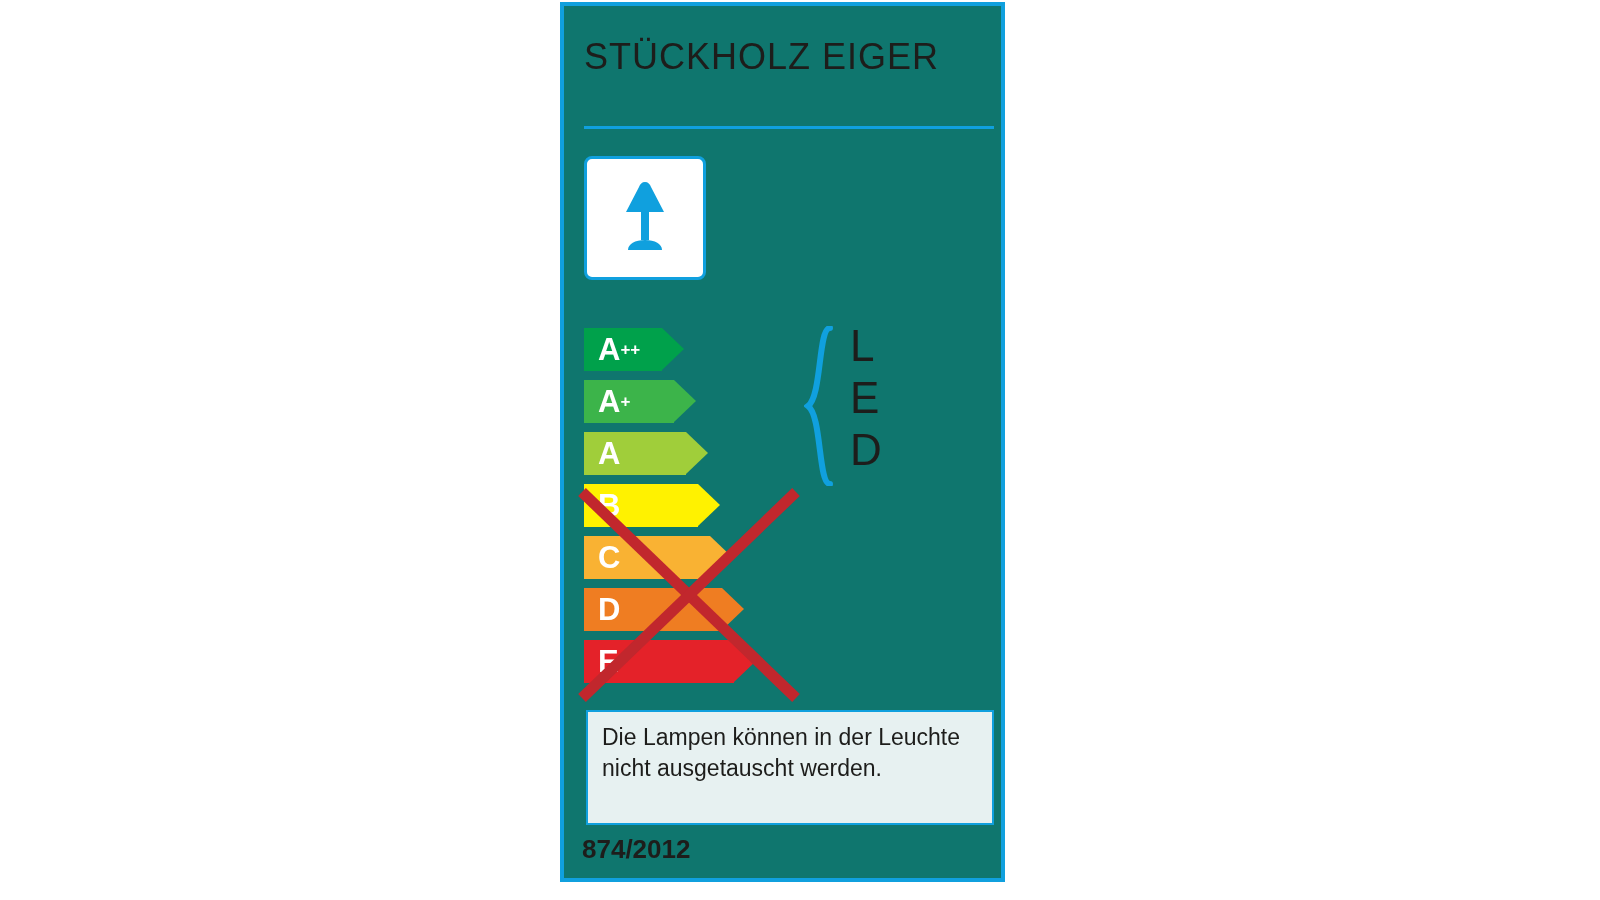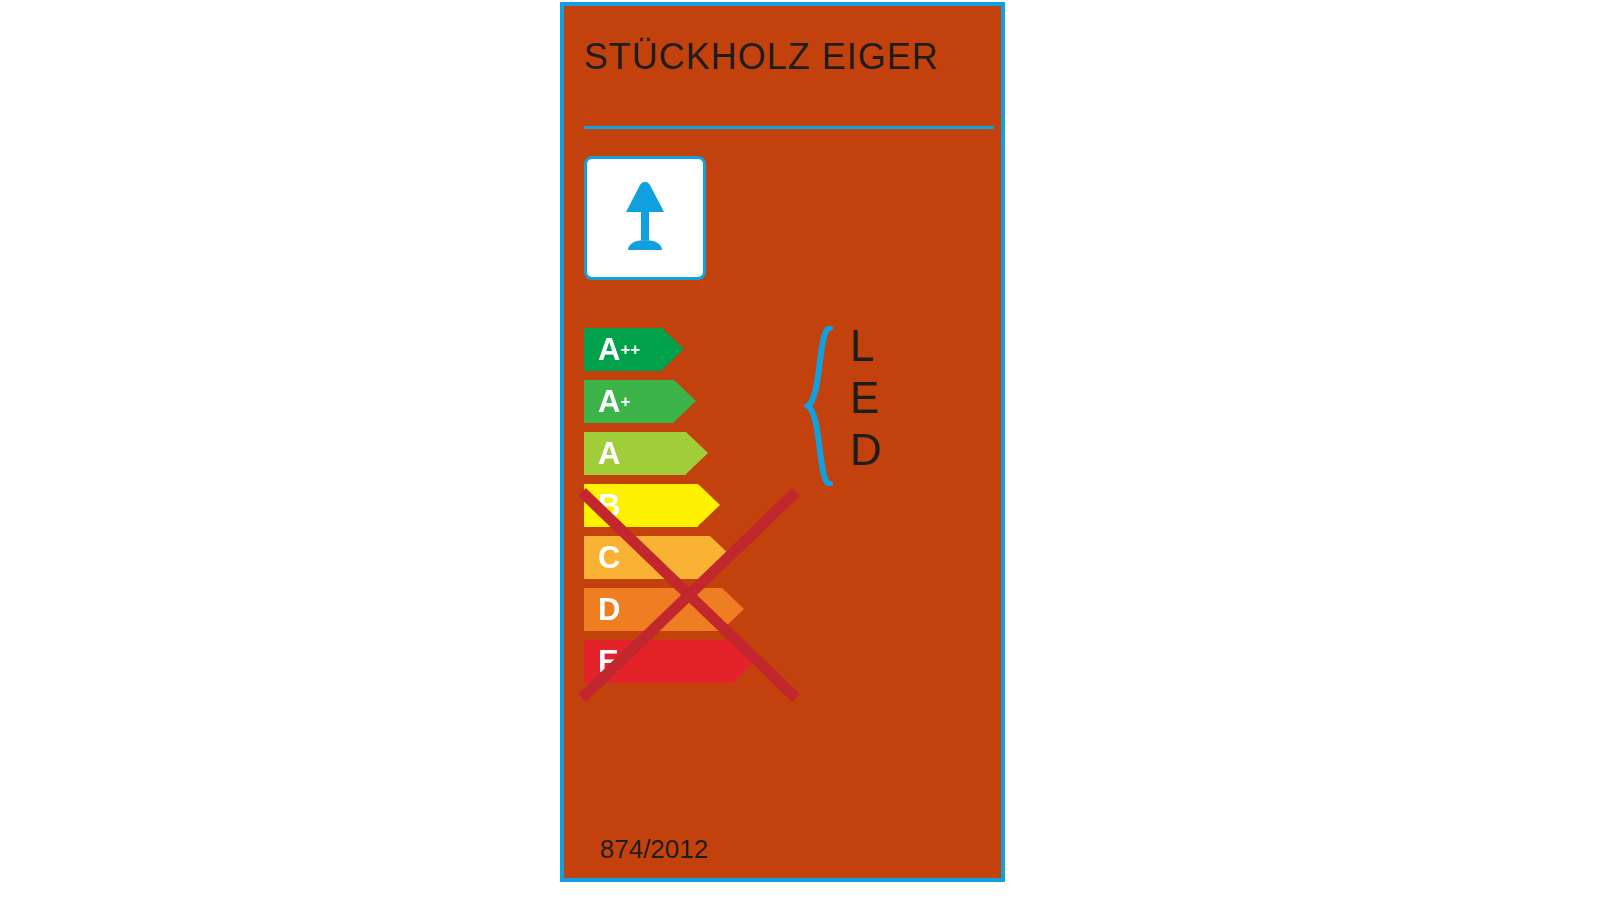--- a/index.html
+++ b/index.html
@@ -15,21 +15,21 @@
   }
 
   #label-card {
     position: absolute;
     left: 560px;
     top: 2px;
     width: 445px;
     height: 880px;
     border: 4px solid #10a0de;
     box-sizing: border-box;
-    background: #c2410c;
+    background: #0f766e;
   }
 
   #brand-title {
     position: absolute;
     left: 20px;
     top: 30px;
     width: 410px;
     font-size: 36px;
     letter-spacing: 1px;
     color: #1d1d1b;
@@ -169,24 +169,24 @@
     left: 14px;
     top: 10px;
     width: 385px;
     font-size: 23px;
     line-height: 31px;
     color: #1d1d1b;
   }
 
   #regulation {
     position: absolute;
-    left: 36px;
+    left: 18px;
     top: 828px;
     font-size: 26px;
-    font-weight: normal;
+    font-weight: bold;
     color: #1d1d1b;
   }
 </style>
 </head>
 <body>
 
 <div id="label-card">
 
   <div id="brand-title">STÜCKHOLZ  EIGER</div>
   <div id="title-rule"></div>
@@ -257,16 +257,19 @@
     <div id="led-letters">L<br>E<br>D</div>
   </div>
 
   <span id="red-cross">
     <svg width="230" height="222" viewBox="0 0 230 222">
       <line x1="8" y1="8" x2="222" y2="214" stroke="#c1272d" stroke-width="11"></line>
       <line x1="222" y1="8" x2="8" y2="214" stroke="#c1272d" stroke-width="11"></line>
     </svg>
   </span>
 
+  <div id="note-box">
+    <div id="note-text">Die Lampen können in der Leuchte nicht ausgetauscht werden.</div>
+  </div>
 
   <div id="regulation">874/2012</div>
 
 </div>
 
 </body></html>

